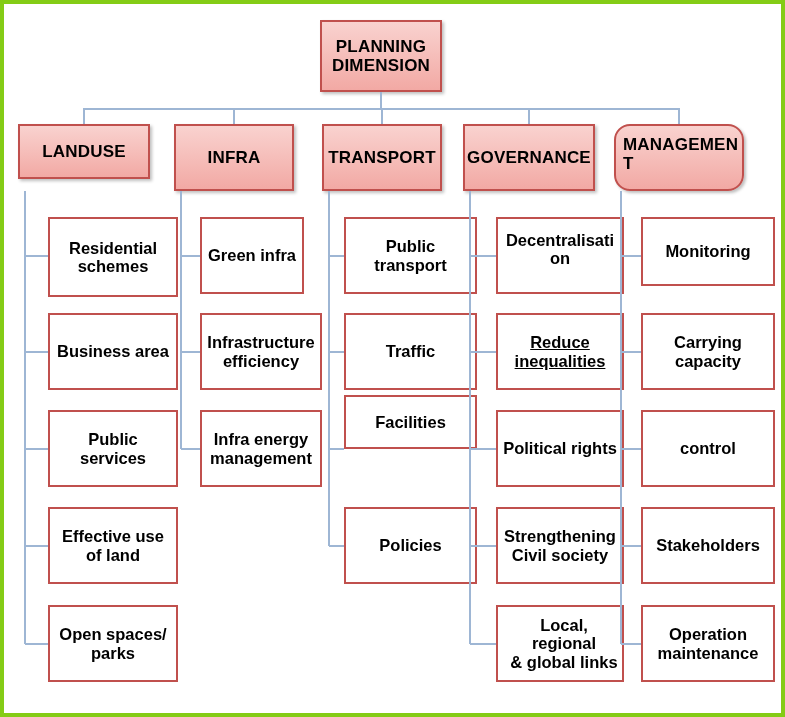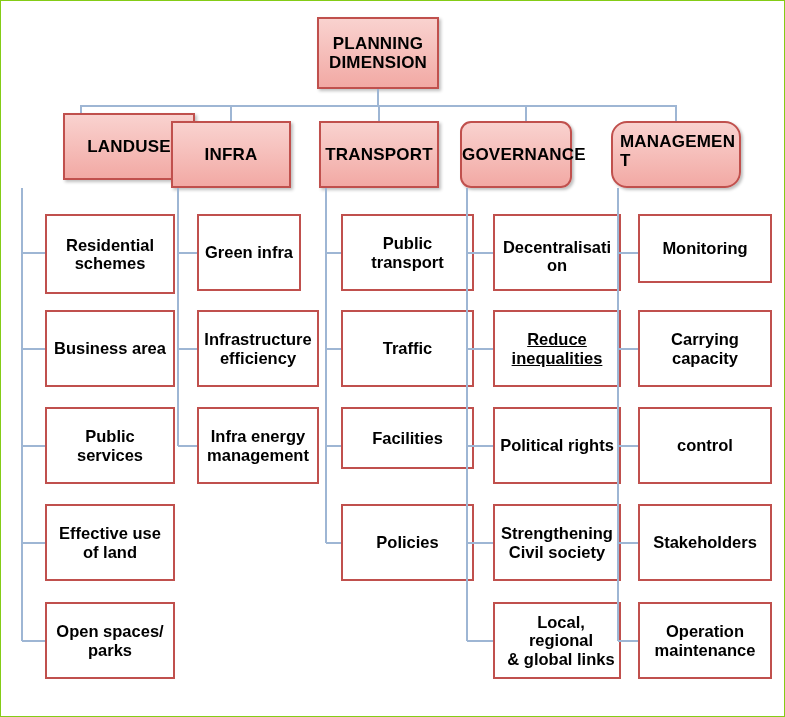--- a/index.html
+++ b/index.html
@@ -5,21 +5,21 @@
   html, body {
     margin: 0;
     padding: 0;
     background: #ffffff;
   }
   #canvas {
     position: relative;
     width: 785px;
     height: 717px;
     background: #ffffff;
-    border: 1px solid #84cc16;
+    border: 4px solid #84cc16;
     box-sizing: border-box;
     overflow: hidden;
     font-family: "Liberation Sans", sans-serif;
   }
 
   
   .conn {
     position: absolute;
     background: #9eb6d4;
   }
@@ -63,37 +63,37 @@
     border-radius: 16px;
   }
 
   .node.leaf {
     background: #ffffff;
     font-size: 16.5px;
     padding: 0 4px;
   }
   .node.leaf.overflow {
     align-items: flex-start;
-    padding-top: 22px;
+    padding-top: 12px;
   }
 
   .node .txt { display: block; width: 100%; }
 </style>
 </head>
 <body>
 
 <div id="canvas">
   <div id="layer">
       <div class="node root" style="left: 316px; top: 16px; width: 122px; height: 72px;">
         <span class="txt">PLANNING<br>DIMENSION</span>
       </div>
       <div class="conn v" style="left: 376px; top: 88px; width: 2px; height: 16px;"></div>
       <div class="conn h" style="left: 80px; top: 104px; width: 595px; height: 2px;"></div>
       <div class="conn v" style="left: 79px; top: 104px; width: 2px; height: 16px;"></div>
-      <div class="node cat" style="left: 14px; top: 112px; width: 132px; height: 67px; margin-left: 48px;">
+      <div class="node cat" style="left: 14px; top: 120px; width: 132px; height: 55px;">
         <span class="txt">LANDUSE</span>
       </div>
       <div class="conn v" style="left: 20px; top: 187px; width: 2px; height: 452.5px;"></div>
       <div class="conn h" style="left: 21px; top: 250.5px; width: 23px; height: 2px;"></div>
       <div class="node leaf" style="left: 44px; top: 213px; width: 130px; height: 80px;">
         <span class="txt">Residential<br>schemes</span>
       </div>
       <div class="conn h" style="left: 21px; top: 346.5px; width: 23px; height: 2px;"></div>
       <div class="node leaf" style="left: 44px; top: 309px; width: 130px; height: 77px;">
         <span class="txt">Business area</span>
@@ -134,29 +134,29 @@
       <div class="conn v" style="left: 324px; top: 187px; width: 2px; height: 354.5px;"></div>
       <div class="conn h" style="left: 325px; top: 250.5px; width: 15px; height: 2px;"></div>
       <div class="node leaf" style="left: 340px; top: 213px; width: 133px; height: 77px;">
         <span class="txt">Public<br>transport</span>
       </div>
       <div class="conn h" style="left: 325px; top: 346.5px; width: 15px; height: 2px;"></div>
       <div class="node leaf" style="left: 340px; top: 309px; width: 133px; height: 77px;">
         <span class="txt">Traffic</span>
       </div>
       <div class="conn h" style="left: 325px; top: 443.5px; width: 15px; height: 2px;"></div>
-      <div class="node leaf" style="left: 340px; top: 406px; width: 133px; height: 62px;">
+      <div class="node leaf" style="left: 340px; top: 391px; width: 133px; height: 54px;">
         <span class="txt">Facilities</span>
       </div>
       <div class="conn h" style="left: 325px; top: 540.5px; width: 15px; height: 2px;"></div>
       <div class="node leaf" style="left: 340px; top: 503px; width: 133px; height: 77px;">
         <span class="txt">Policies</span>
       </div>
       <div class="conn v" style="left: 524px; top: 104px; width: 2px; height: 16px;"></div>
-      <div class="node cat" style="left: 459px; top: 120px; width: 112px; height: 67px; border-radius: 11px;">
+      <div class="node cat" style="left: 459px; top: 120px; width: 132px; height: 67px;">
         <span class="txt">GOVERNANCE</span>
       </div>
       <div class="conn v" style="left: 465px; top: 187px; width: 2px; height: 452.5px;"></div>
       <div class="conn h" style="left: 466px; top: 250.5px; width: 26px; height: 2px;"></div>
       <div class="node leaf overflow" style="left: 492px; top: 213px; width: 128px; height: 77px;">
         <span class="txt">Decentralisati<br>on</span>
       </div>
       <div class="conn h" style="left: 466px; top: 346.5px; width: 26px; height: 2px;"></div>
       <div class="node leaf" style="left: 492px; top: 309px; width: 128px; height: 77px; text-decoration: underline;">
         <span class="txt">Reduce<br>inequalities</span>

